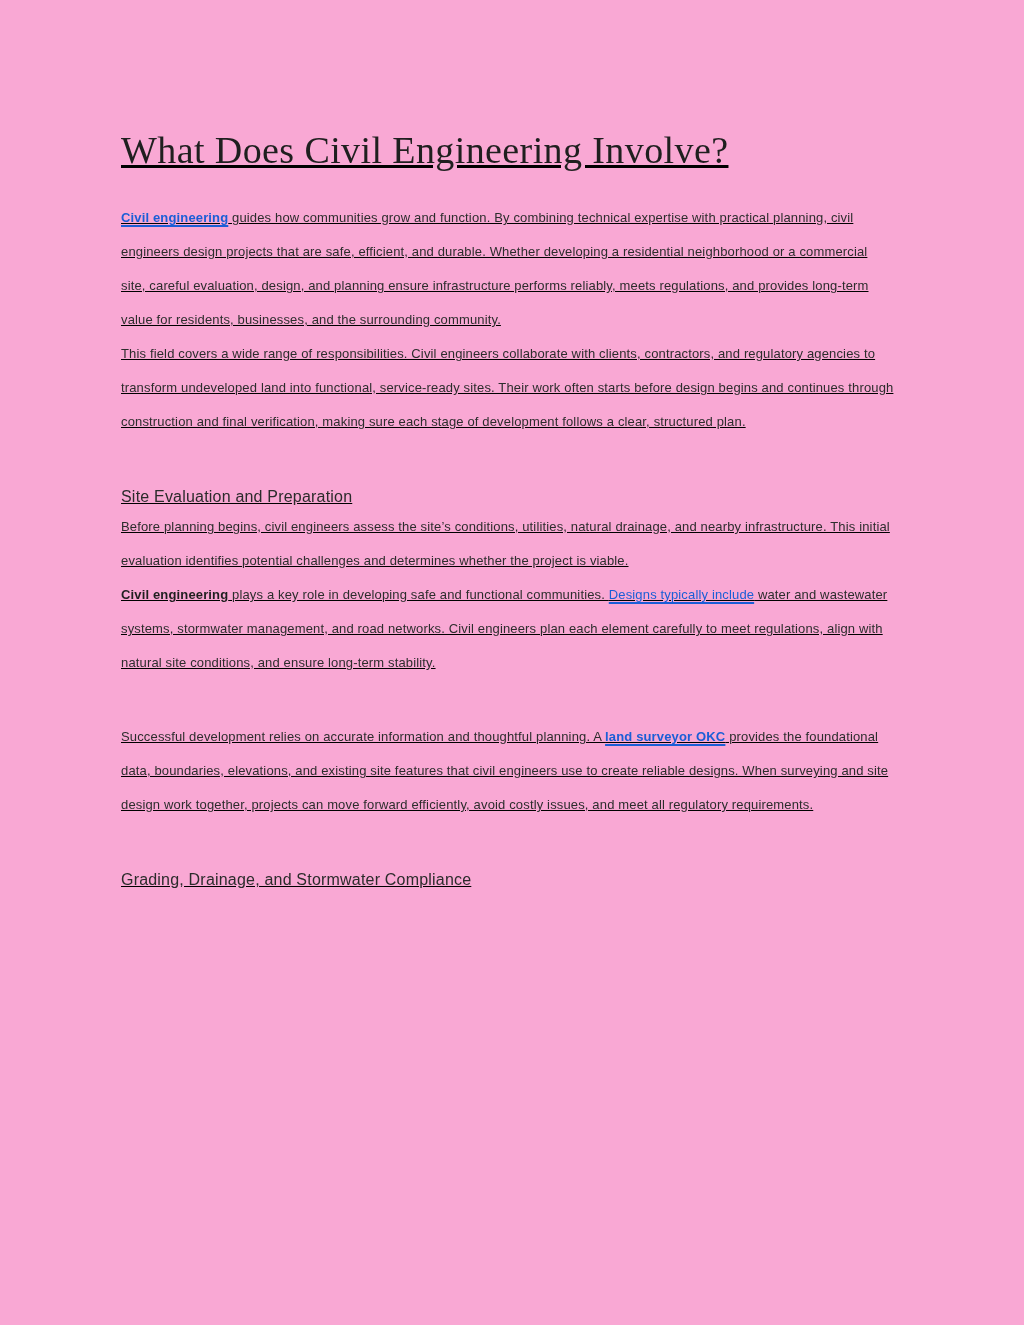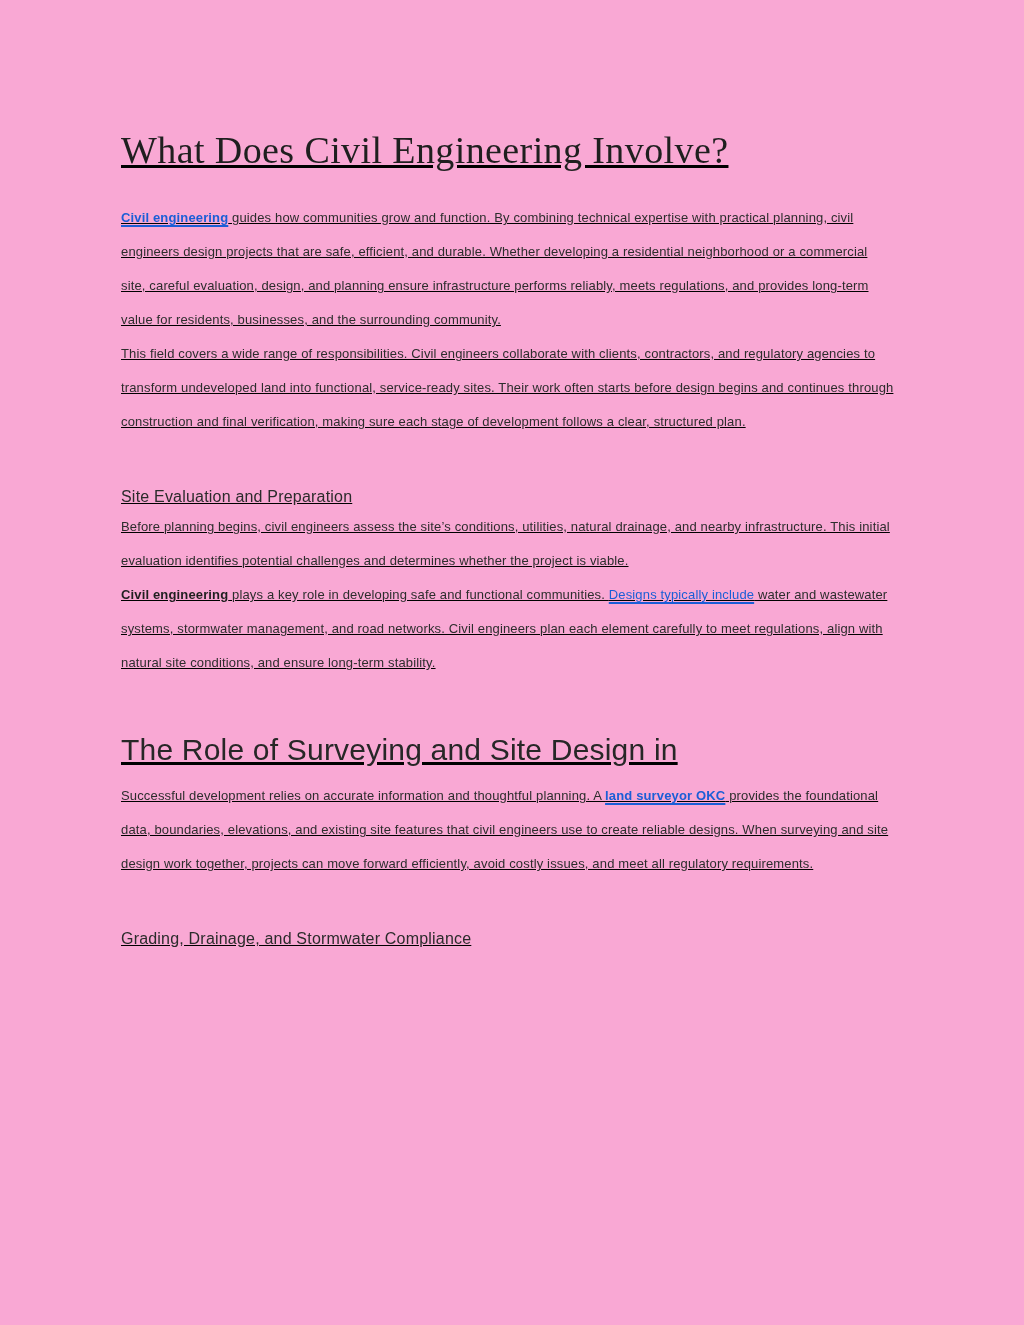--- a/index.html
+++ b/index.html
@@ -89,21 +89,20 @@
   <h3 class="sub-heading">Site Evaluation and Preparation</h3>
 
   <p class="body-text mt-tight">Before planning begins, civil engineers assess the site’s conditions, utilities, natural drainage, and nearby infrastructure. This initial evaluation identifies potential challenges and determines whether the project is viable.</p>
 
 
   <p class="body-text mt-tight">
     <strong class="bold-lead">Civil engineering</strong><span> plays a key role in developing safe and functional communities. </span><a class="doc-link">Designs typically include</a><span> water and wastewater systems, stormwater management, and road networks. Civil engineers plan each element carefully to meet regulations, align with natural site conditions, and ensure long-term stability.</span>
   </p>
 
   <h2 class="section-heading two-line">
-    <span>The Role of Surveying and Site Design in</span>
   </h2>
 
   <p class="body-text mt-after-role">
     <span>Successful development relies on accurate information and thoughtful planning. A </span><a class="doc-link bold">land surveyor OKC</a><span> provides the foundational data, boundaries, elevations, and existing site features that civil engineers use to create reliable designs. When surveying and site design work together, projects can move forward efficiently, avoid costly issues, and meet all regulatory requirements.</span>
   </p>
 
   <h3 class="sub-heading mt-last">Grading, Drainage, and Stormwater Compliance</h3>
 
 </div>
 

